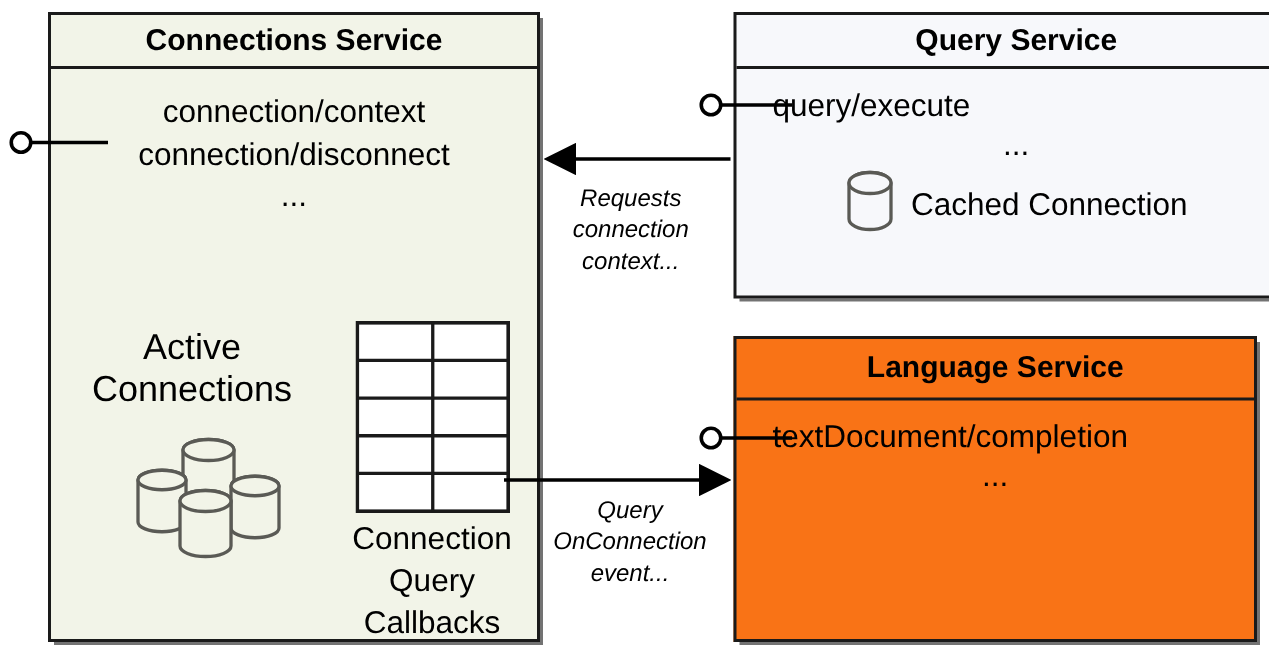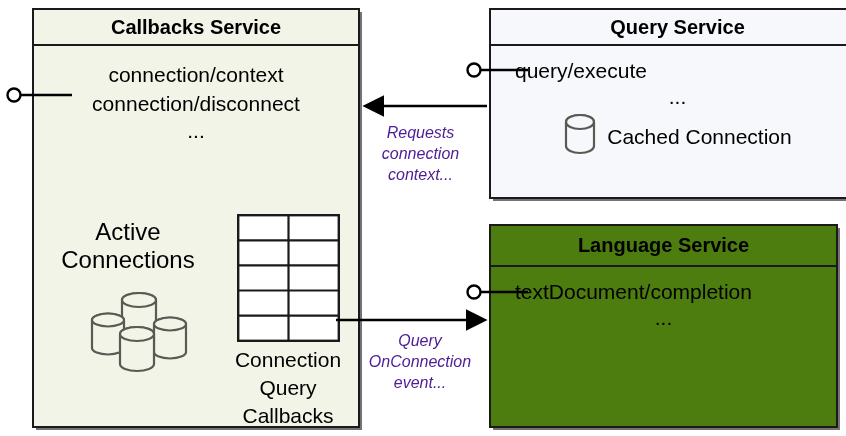--- a/index.html
+++ b/index.html
@@ -62,21 +62,21 @@
   #query-service{
     left:489px;top:8px;width:377px;height:191px;
     background:#f7f8fb;
   }
   #query-service .svc-title{height:36px;font-size:20px;}
   #query-service .svc-body{height:151px;}
 
   
   #language-service{
     left:489px;top:224px;width:349px;height:204px;
-    background:#4d7c0f;
+    background:#f97316;
   }
   #language-service .svc-title{height:41px;font-size:20px;}
   #language-service .svc-body{height:159px;}
 
   .api-line{
     position:absolute;left:24px;top:10px;width:calc(100% - 30px);
     font-size:21px;line-height:30px;text-align:left;
   }
   .api-dots{
     position:absolute;left:0;top:38px;width:100%;
@@ -85,32 +85,32 @@
 
   .res-row{position:absolute;left:0;top:66px;width:100%;
     display:flex;align-items:center;justify-content:center;gap:10px;}
   .res-text{font-size:21px;line-height:27px;text-align:center;}
 
   
   #wires{position:absolute;left:0;top:0;width:846px;height:436px;pointer-events:none;}
   .edge-label{
     position:absolute;
     font-style:italic;font-size:16px;line-height:21px;
-    text-align:center;color:#4c1d95;
+    text-align:center;color:#000000;
   }
   #label-requests{left:358px;top:122px;width:125px;}
   #label-sent{left:350px;top:330px;width:140px;}
 </style>
 </head>
 <body>
 
 <div id="stage">
 
   <div class="svc" id="connection-service">
-    <div class="svc-title">Callbacks Service</div>
+    <div class="svc-title">Connections Service</div>
     <div class="svc-body">
 
       <div class="ops">
         <span>connection/context</span><br>
         <span>connection/disconnect</span>
         <span class="dots">...</span>
       </div>
 
       <div class="cluster-label">
         <span>Active</span><br>

